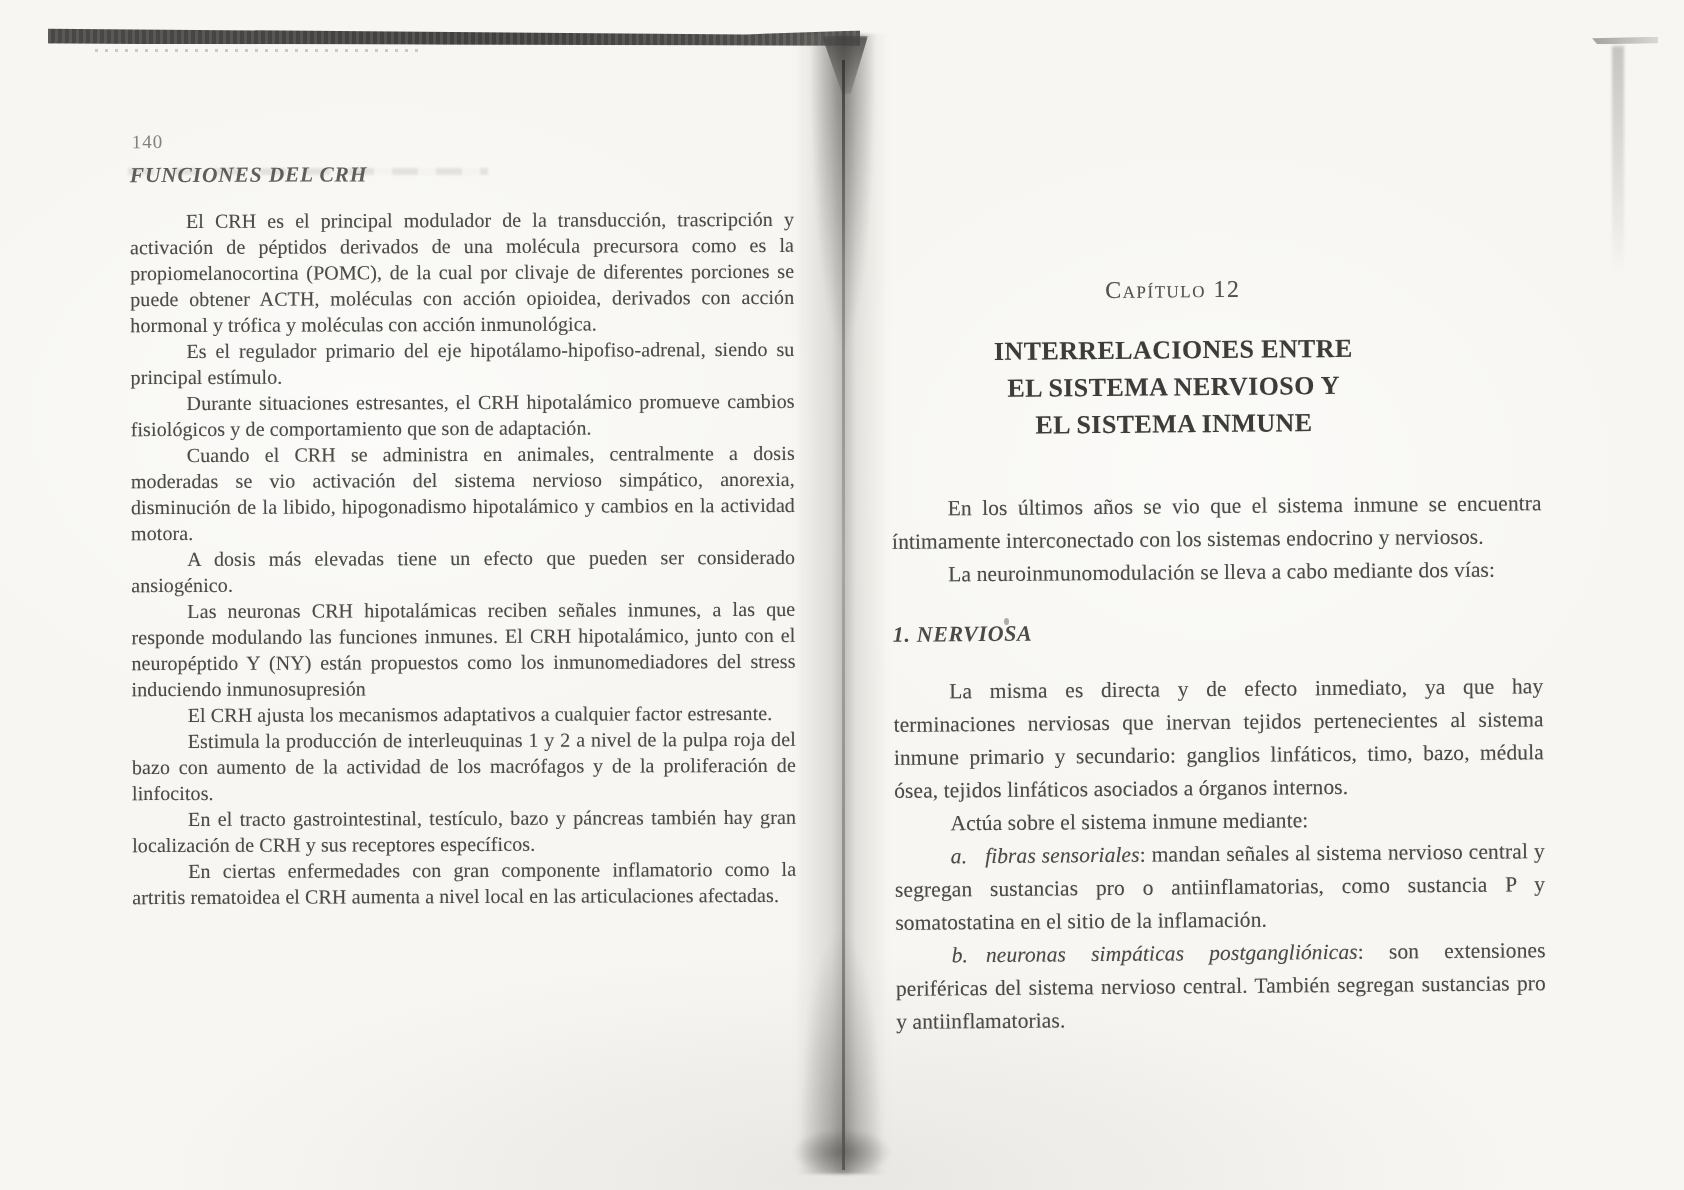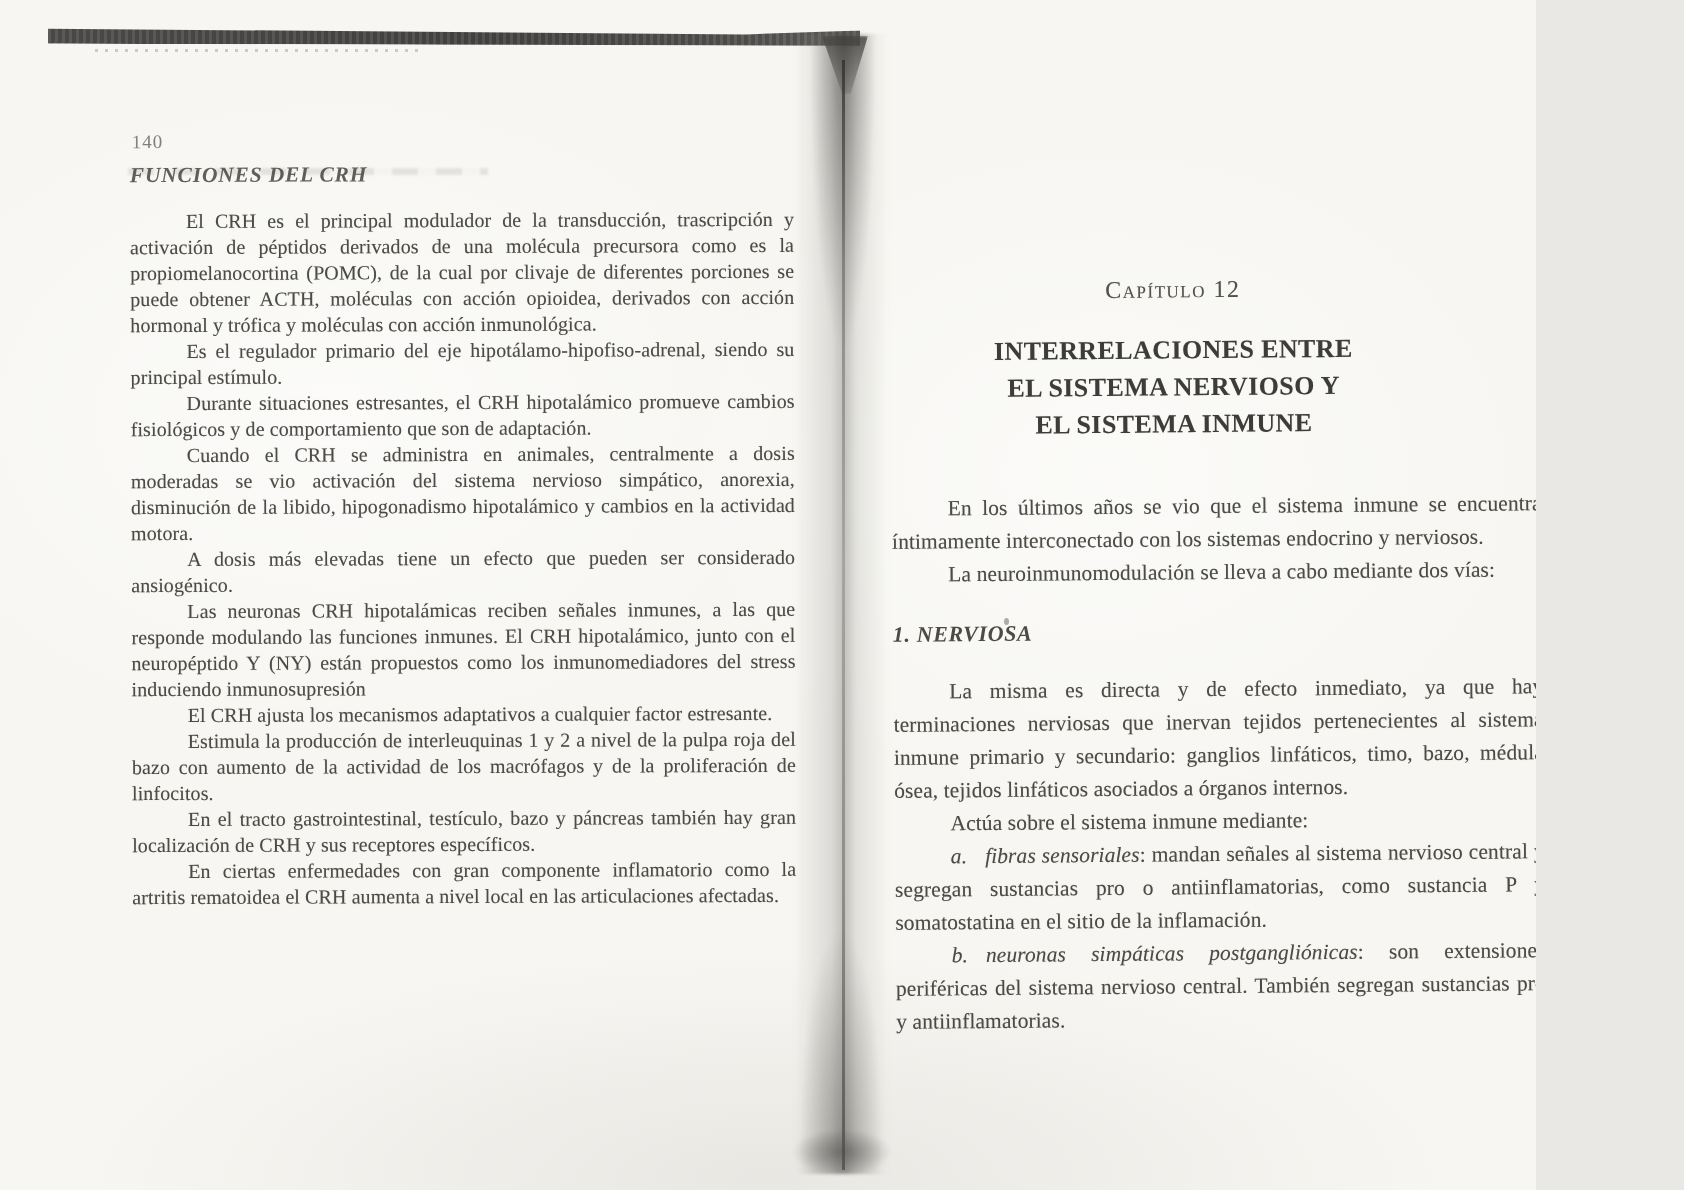--- a/index.html
+++ b/index.html
@@ -2,21 +2,21 @@
 <html lang="es"><head>
 <meta charset="utf-8">
 <style>
   html, body {
     margin: 0; padding: 0;
     background: #e9e8e4;
     font-family: "Liberation Serif", "DejaVu Serif", serif;
   }
   .scan {
     position: relative;
-    width: 1536px; height: 1190px;
+    width: 1684px; height: 1190px;
     background:
       radial-gradient(ellipse 700px 500px at 22% 35%, rgba(255,255,255,0.55), rgba(255,255,255,0) 70%),
       radial-gradient(ellipse 650px 520px at 72% 40%, rgba(255,255,255,0.5), rgba(255,255,255,0) 70%),
       radial-gradient(ellipse 900px 300px at 50% 99%, rgba(205,203,198,0.35), rgba(205,203,198,0) 75%),
       #f7f6f2;
     overflow: hidden;
   }
 
   
   .top-bar {

